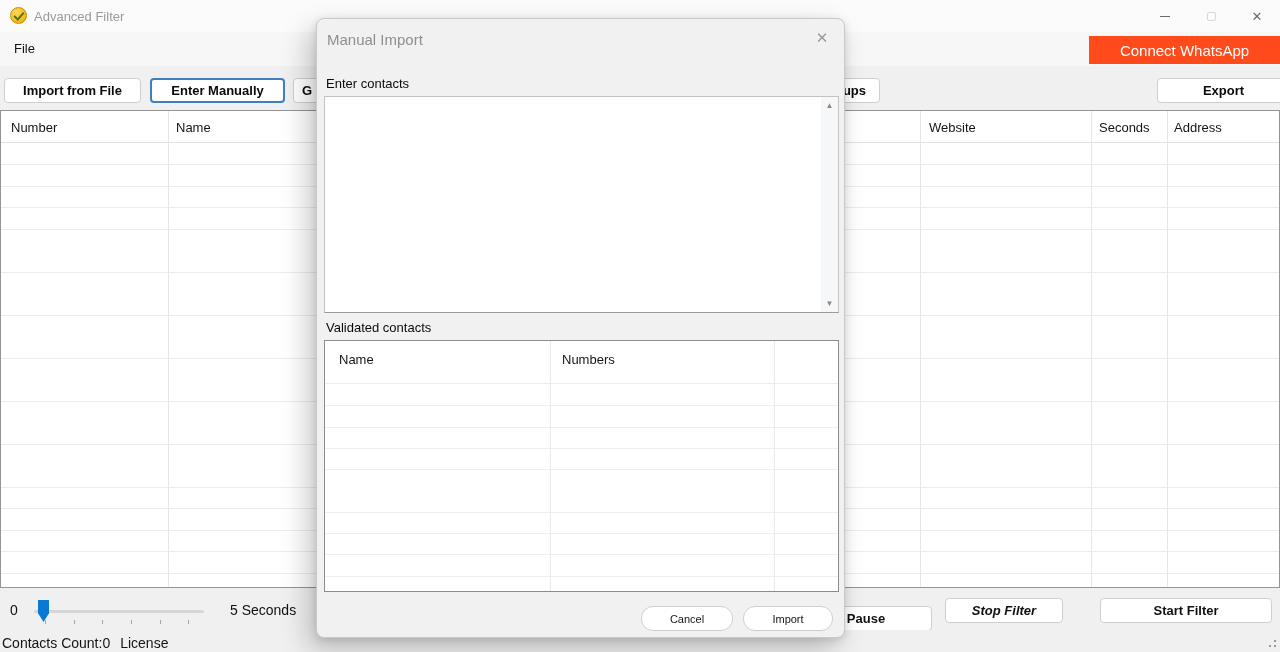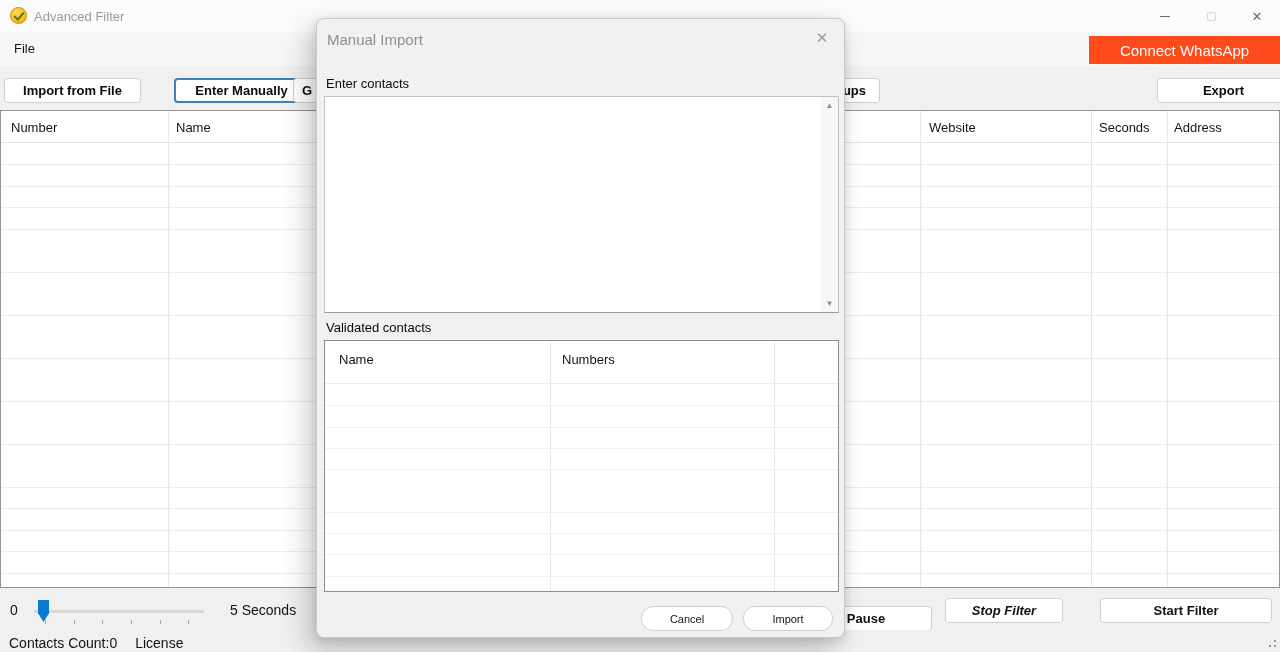--- a/index.html
+++ b/index.html
@@ -25,21 +25,21 @@
   .menu-file { position:absolute; left:14px; top:9px; font-size:13px; color:#141414; }
   .connect-btn { position:absolute; left:1089px; top:4px; width:191px; height:28px; background:#ff4b1c;
                  color:#fff; font-size:15px; display:flex; align-items:center; justify-content:center; cursor:pointer; }
 
   
   .toolbar { position:absolute; top:66px; left:0; right:0; height:44px; background:#f0f0f0; }
   .tbtn { position:absolute; top:12px; height:25px; background:#fff; border:1px solid #cfcfcf; border-radius:4px;
           font-weight:bold; font-size:13px; color:#0a0a0a; display:flex; align-items:center; justify-content:center;
           cursor:pointer; font-family:"Liberation Sans", sans-serif; }
   .tbtn-import { left:4px;   width:137px; }
-  .tbtn-enter  { left:150px; width:135px; border:2px solid #3f7fc1;margin-left:24px; }
+  .tbtn-enter  { left:150px; width:135px; border:2px solid #3f7fc1; }
   .tbtn-pleft  { left:293px; width:150px; justify-content:flex-start; padding-left:8px; }
   .tbtn-pright { left:740px; width:140px; justify-content:flex-end; padding-right:13px; }
   .tbtn-export { left:1157px; width:133px; }
 
   
   .main-grid { position:absolute; left:0; top:110px; width:1280px; height:478px; background:#fff;
                border:1px solid #949494; }
   .mg-header { position:absolute; top:0; left:0; right:0; height:32px; background:#fff; border-bottom:1px solid #e2e2e2; }
   .mg-header span { position:absolute; top:9px; font-size:13px; color:#141414; }
   .mg-col-number   { left:10px; }
@@ -60,21 +60,21 @@
   .tick { position:absolute; top:620px; width:1px; height:4px; background:#a6a6a6; }
   .delay-label { position:absolute; left:230px; top:602px; font-size:14px; color:#111; }
   .action-btn { position:absolute; top:598px; height:25px; background:#fff; border:1px solid #cfcfcf; border-radius:4px;
                 font-weight:bold; font-size:13px; display:flex; align-items:center; justify-content:center; cursor:pointer; }
   .btn-pause { left:800px; width:132px;margin-top:8px; }
   .btn-stop  { left:945px; width:118px;font-style:italic; }
   .btn-start { left:1100px; width:172px; }
 
   
   .statusbar { position:absolute; left:0; top:630px; right:0; height:22px; background:#f0f0f0; }
-  .status-text { position:absolute; left:9px; top:5px; font-size:14px; color:#141414; display:flex; gap:18px; }
+  .status-text { position:absolute; left:2px; top:5px; font-size:14px; color:#141414; display:flex; gap:10px; }
   .grip { position:absolute; right:4px; top:10px; width:2px; height:2px; background:#9a9a9a;
           box-shadow:0 5px 0 #9a9a9a, -5px 5px 0 #9a9a9a; }
 
   
   .modal { position:absolute; left:316px; top:18px; width:529px; height:620px; background:#f1f1f1;
            border:1px solid #c9c9c9; border-radius:8px; z-index:10;
            box-shadow:-8px 12px 28px rgba(0,0,0,.22), 0 2px 8px rgba(0,0,0,.12); }
   .modal-title { position:absolute; left:10px; top:12px; font-size:15px; color:#8f8f8f; }
   .modal-close { position:absolute; right:12px; top:9px; width:20px; height:20px; display:flex; align-items:center;
                  justify-content:center; color:#999; font-size:15px; cursor:pointer; }

